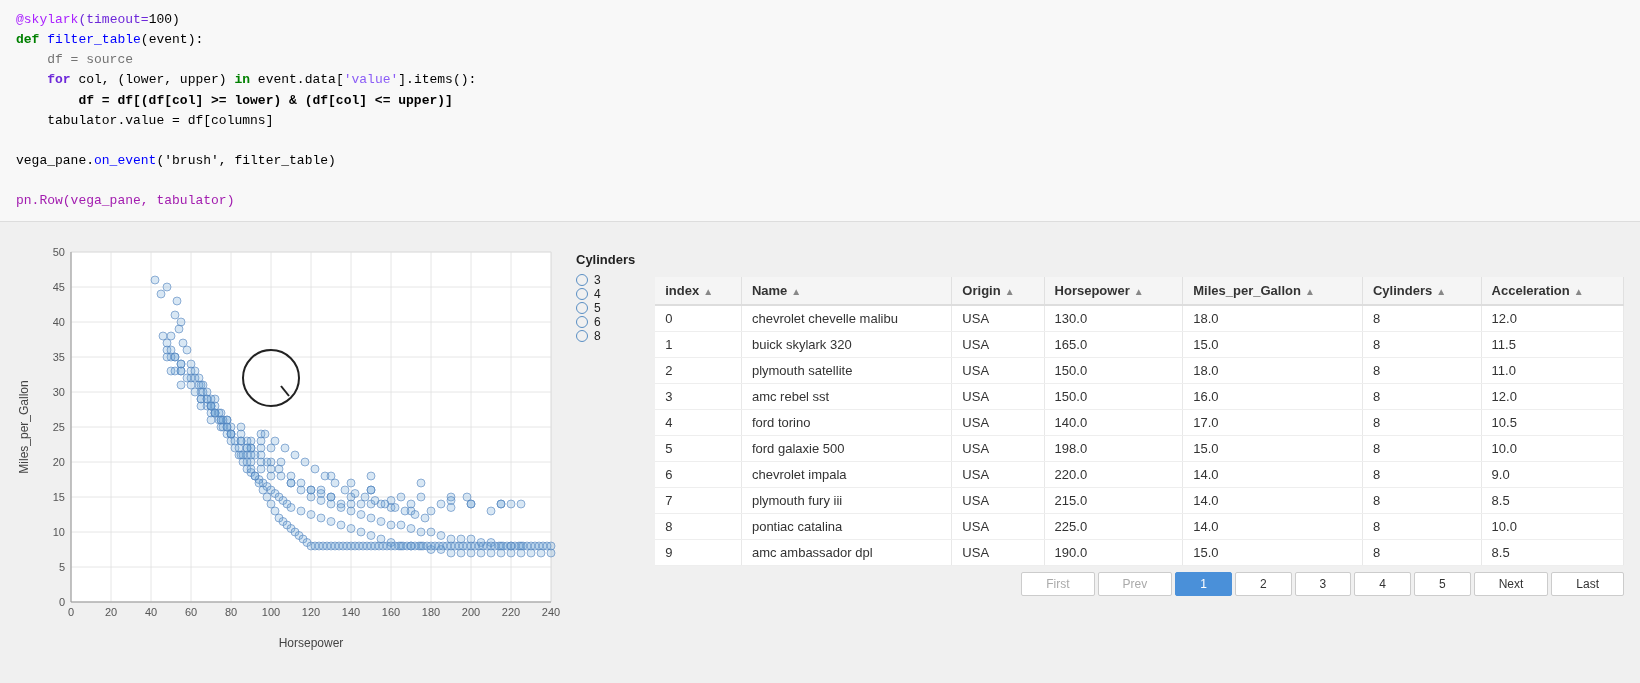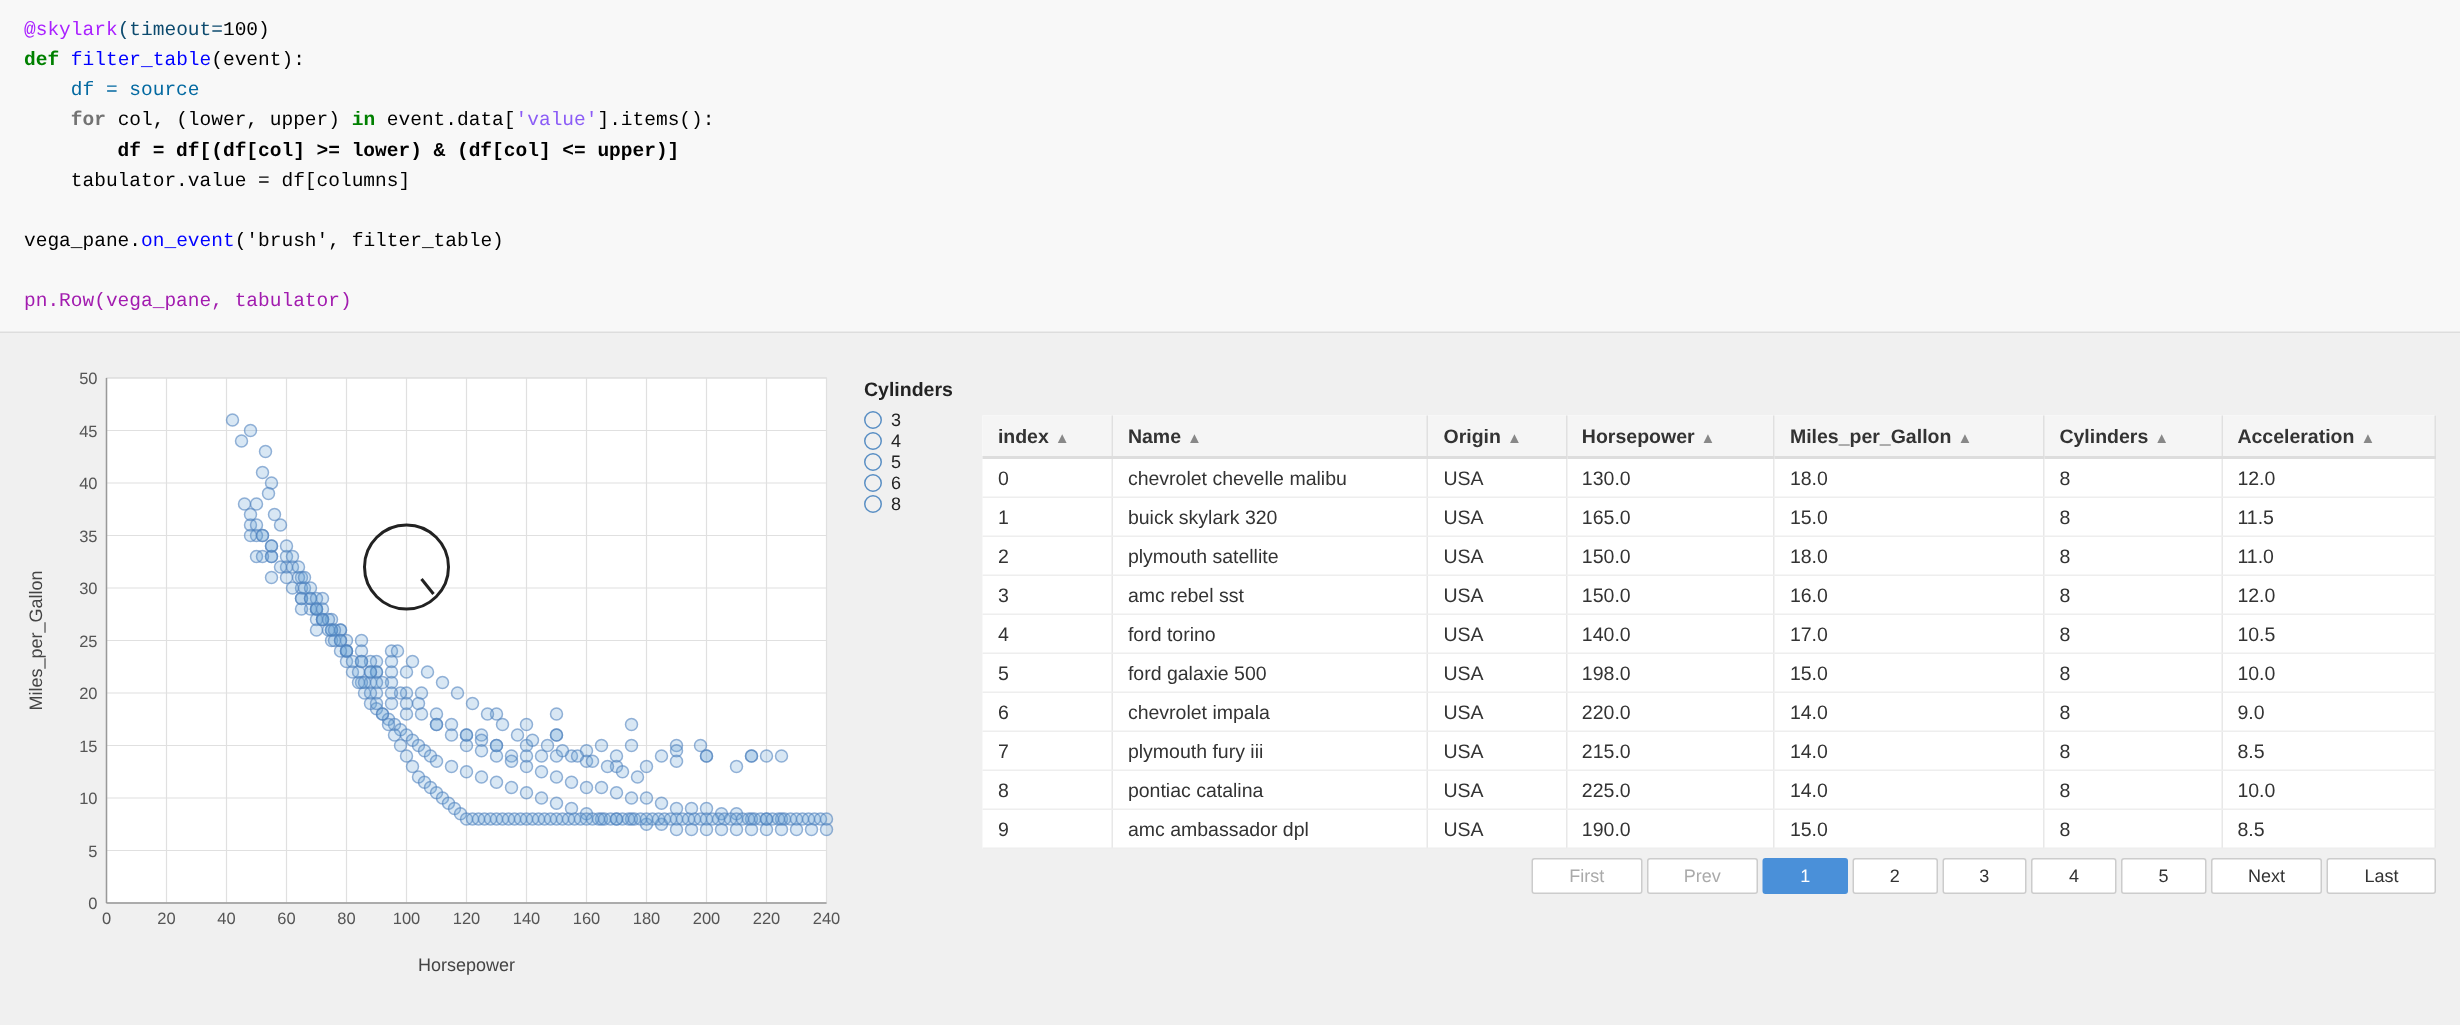--- a/index.html
+++ b/index.html
@@ -126,24 +126,24 @@
       border-color: #4a90d9;
     }
     .page-btn.disabled {
       color: #aaa;
       cursor: default;
     }
   </style>
 </head>
 <body>
 
-<div class="code-area" id="code-area"><span style="color:#aa22ff;">@skylark</span><span style="color:#0c4a6e;">(timeout=</span><span style="color:#000;">100</span><span style="color:#000;">)</span>
+<div class="code-area" id="code-area"><span style="color:#aa22ff;">@skylark</span><span style="color:#6d28d9;">(timeout=</span><span style="color:#000;">100</span><span style="color:#000;">)</span>
 <span style="color:#008000;font-weight:bold;">def </span><span style="color:#0000ff;">filter_table</span><span style="color:#000;">(event):</span>
-<span style="color:#0369a1;">    df = source</span>
-<span style="color:#000;">    </span><span style="color:#737373;font-weight:bold;">for</span><span style="color:#000;"> col, (lower, upper) </span><span style="color:#008000;font-weight:bold;">in</span><span style="color:#000;"> event.data[</span><span style="color:#8b5cf6;">'value'</span><span style="color:#000;">].items():</span>
+<span style="color:#737373;">    df = source</span>
+<span style="color:#000;">    </span><span style="color:#6d28d9;font-weight:bold;">for</span><span style="color:#000;"> col, (lower, upper) </span><span style="color:#008000;font-weight:bold;">in</span><span style="color:#000;"> event.data[</span><span style="color:#8b5cf6;">'value'</span><span style="color:#000;">].items():</span>
 <span style="color:#000;font-weight:bold;">        df = df[(df[col] &gt;= lower) &amp; (df[col] &lt;= upper)]</span>
 <span style="color:#000;">    tabulator.value = df[columns]</span>
 <span style="color:#000;"></span>
 <span style="color:#000;">vega_pane.</span><span style="color:#0000ff;">on_event</span><span style="color:#000;">('brush', filter_table)</span>
 <span style="color:#000;"></span>
 <span style="color:#a21caf;">pn.Row(vega_pane, tabulator)</span>
 </div>
 
 <div class="bottom-area">
   <div class="chart-container">

